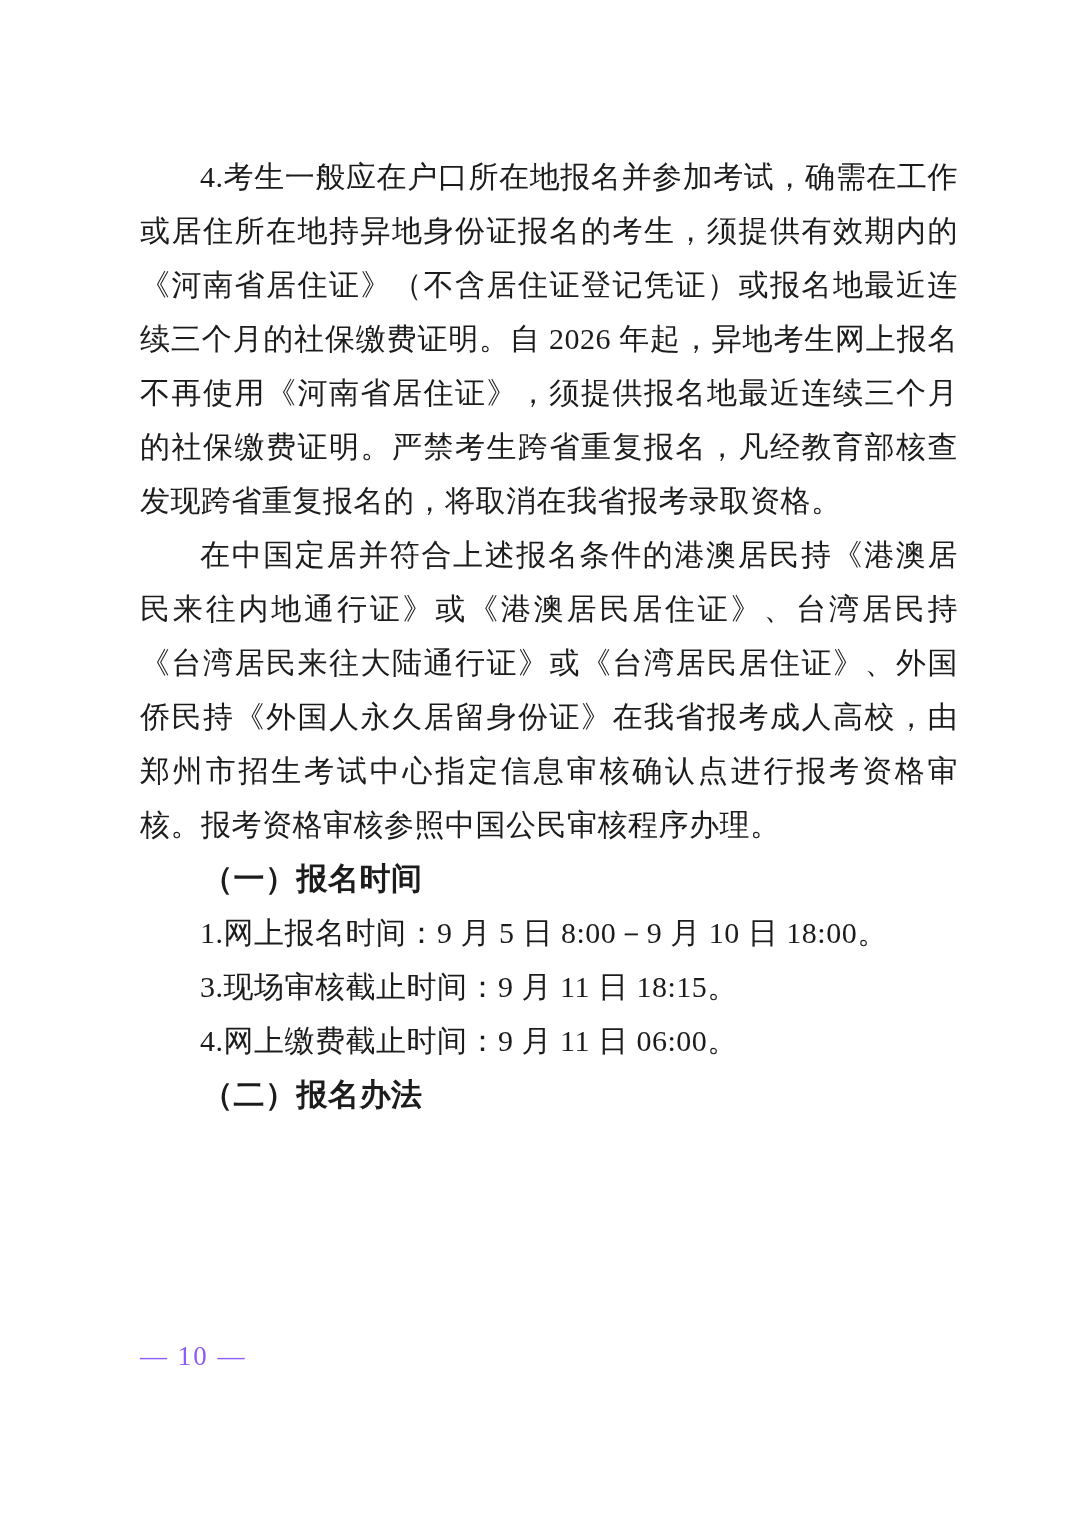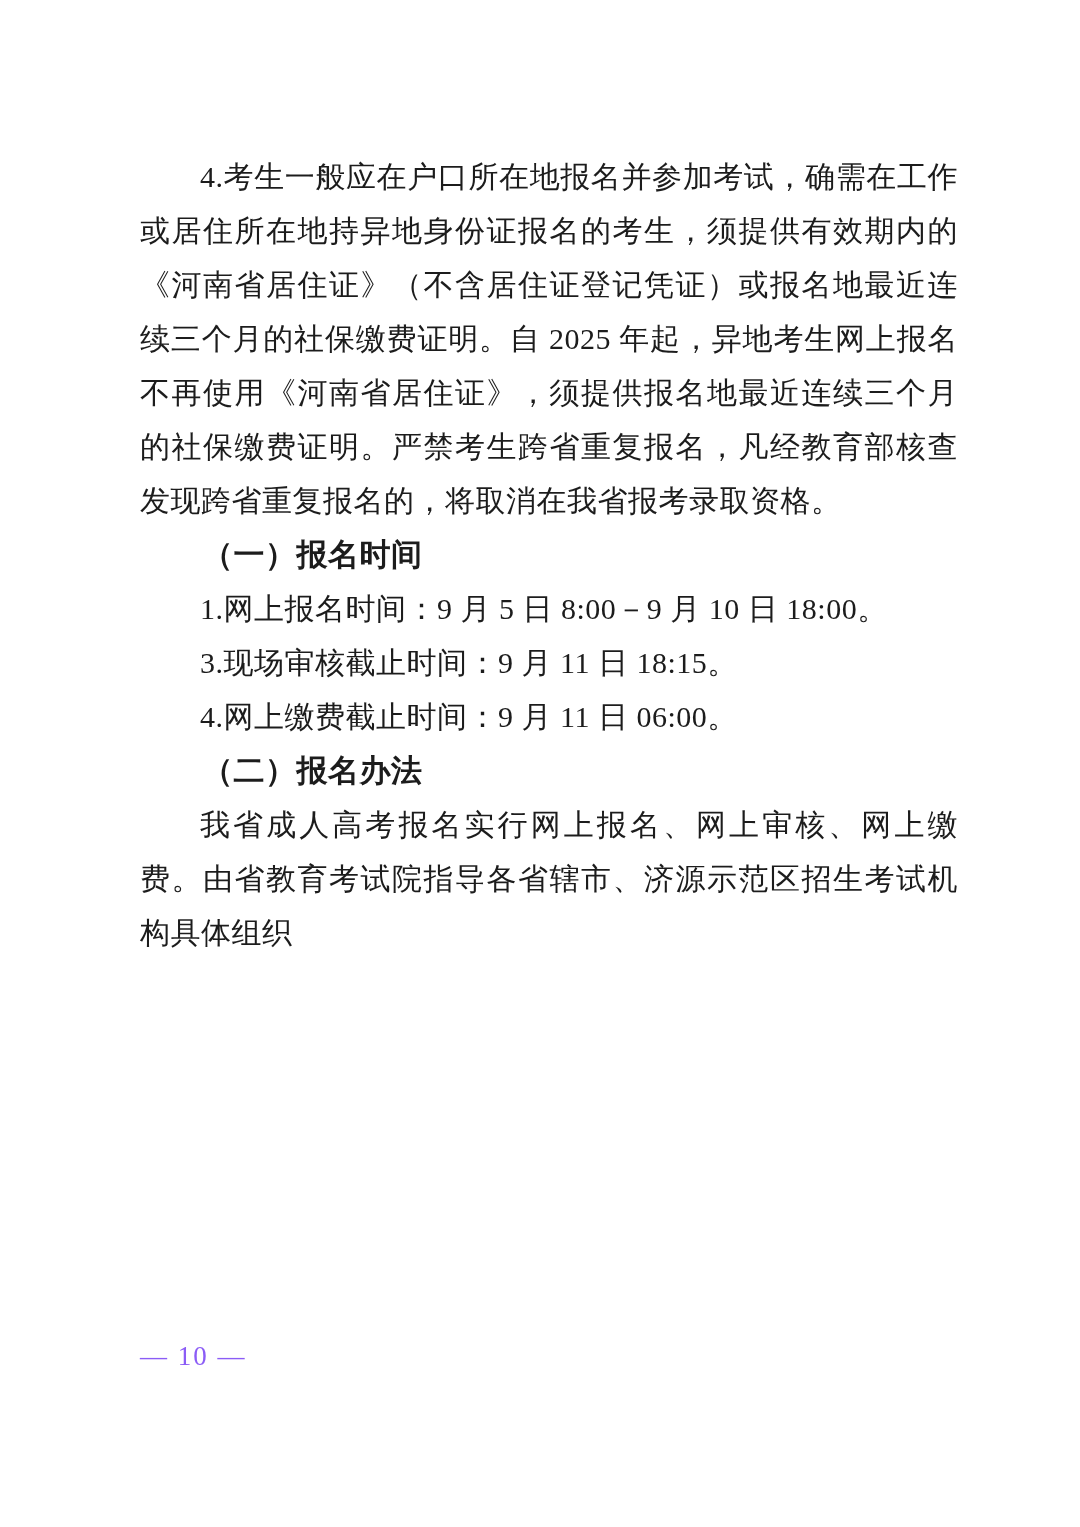--- a/index.html
+++ b/index.html
@@ -59,24 +59,24 @@
     line-height: 36px;
     color: #8b5cf6;
     letter-spacing: 2px;
   }
 </style>
 </head>
 <body>
 
 <div class="page">
   <div class="content">
-    <p class="para para-body">4.考生一般应在户口所在地报名并参加考试，确需在工作或居住所在地持异地身份证报名的考生，须提供有效期内的《河南省居住证》（不含居住证登记凭证）或报名地最近连续三个月的社保缴费证明。自 2025 年起，异地考生网上报名不再使用《河南省居住证》，须提供报名地最近连续三个月的社保缴费证明。严禁考生跨省重复报名，凡经教育部核查发现跨省重复报名的，将取消在我省报考录取资格。</p>
+    <p class="para para-body">4.考生一般应在户口所在地报名并参加考试，确需在工作或居住所在地持异地身份证报名的考生，须提供有效期内的《河南省居住证》（不含居住证登记凭证）或报名地最近连续三个月的社保缴费证明。自 2026 年起，异地考生网上报名不再使用《河南省居住证》，须提供报名地最近连续三个月的社保缴费证明。严禁考生跨省重复报名，凡经教育部核查发现跨省重复报名的，将取消在我省报考录取资格。</p>
+    <p class="para para-body">在中国定居并符合上述报名条件的港澳居民持《港澳居民来往内地通行证》或《港澳居民居住证》、台湾居民持《台湾居民来往大陆通行证》或《台湾居民居住证》、外国侨民持《外国人永久居留身份证》在我省报考成人高校，由郑州市招生考试中心指定信息审核确认点进行报考资格审核。报考资格审核参照中国公民审核程序办理。</p>
     <p class="para para-heading2">（一）报名时间</p>
     <p class="para para-list">1.网上报名时间：9 月 5 日 8:00－9 月 10 日 18:00。</p>
     <p class="para para-list">3.现场审核截止时间：9 月 11 日 18:15。</p>
     <p class="para para-list">4.网上缴费截止时间：9 月 11 日 06:00。</p>
     <p class="para para-heading2">（二）报名办法</p>
-    <p class="para para-body">我省成人高考报名实行网上报名、网上审核、网上缴费。由省教育考试院指导各省辖市、济源示范区招生考试机构具体组织</p>
   </div>
   <div class="footer">
     <span>— 10 —</span>
   </div>
 </div>
 
 </body></html>

